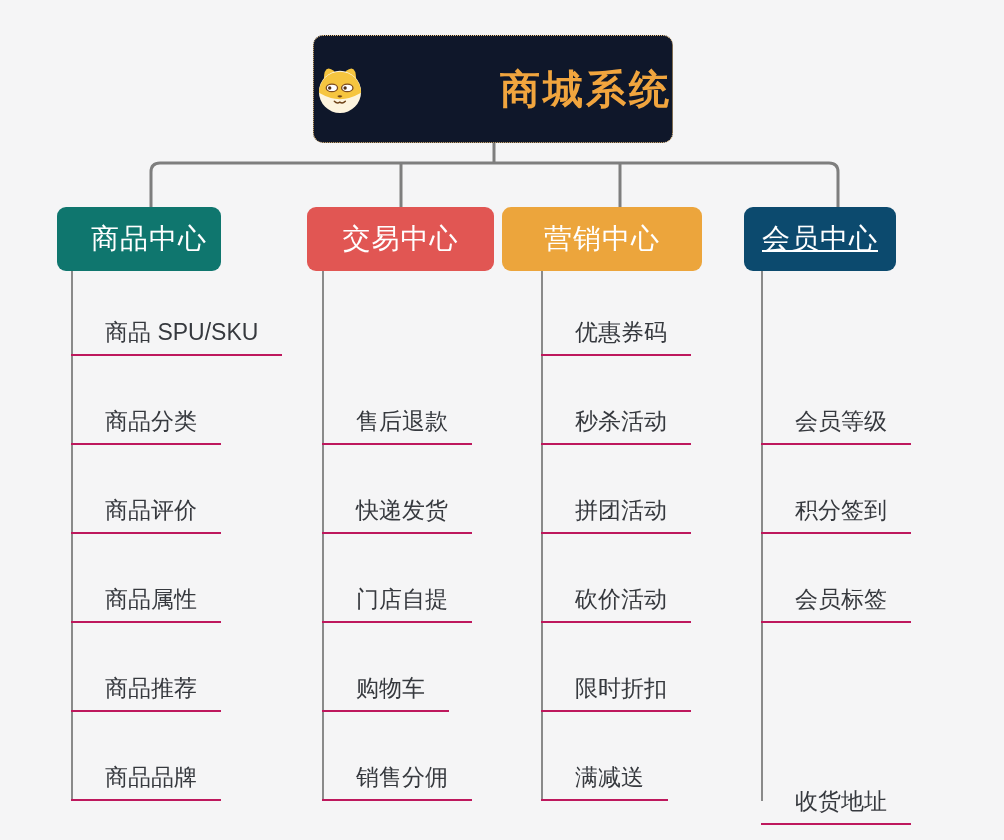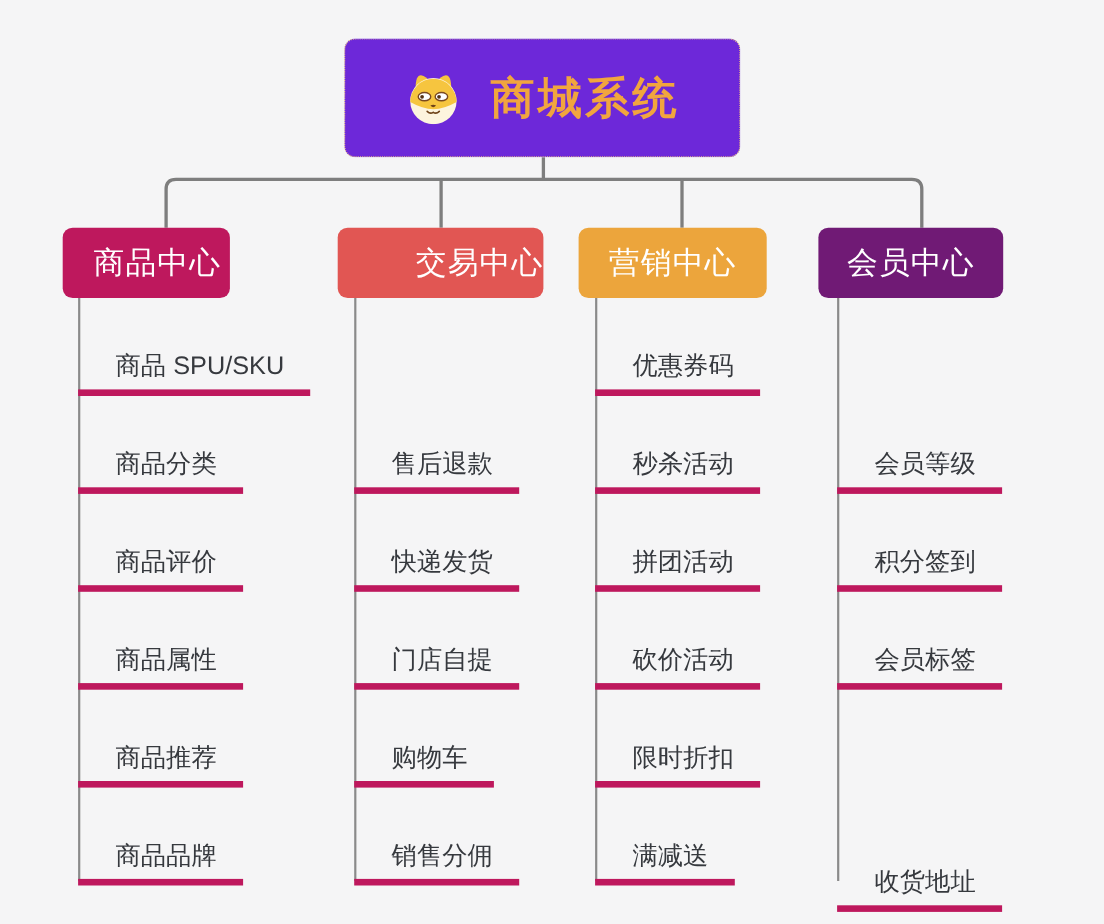--- a/index.html
+++ b/index.html
@@ -4,37 +4,37 @@
 <style>
   * { margin:0; padding:0; box-sizing:border-box; }
   html,body { width:1004px; height:840px; }
   body { background:#f5f5f6; font-family:"Liberation Sans", sans-serif; }
   .canvas { position:relative; width:1004px; height:840px; overflow:hidden; }
 
   .connectors { position:absolute; left:0; top:0; width:1004px; height:840px; pointer-events:none; }
 
   .root {
     position:absolute; left:313px; top:35px; width:360px; height:108px;
-    background:#6d28d9; border:1px dotted #efc37d; border-radius:10px;
-    display:flex; align-items:center; justify-content:center; gap:26px;
+    background:#0f172a; border:1px dotted #efc37d; border-radius:10px;
+    display:flex; align-items:center; justify-content:space-between; gap:26px;
   }
   .root-title { font-size:40px; font-weight:600; letter-spacing:3px; white-space:nowrap; }
   .dog { width:52px; height:47px; flex:0 0 auto; }
 
   .branch {
     position:absolute; top:207px; height:64px; border-radius:9px;
     color:#ffffff; font-size:28px; letter-spacing:1px;
     text-align:center; line-height:64px; white-space:nowrap;
   }
 
   .leaf {
     position:absolute; white-space:nowrap;
     font-size:23px; line-height:29px; color:#36393e;
     padding:0 24px 7px 34px;
-    border-bottom:6px solid #be185d;
+    border-bottom:2px solid #be185d;
   }
 </style>
 </head>
 <body>
 
 <div class="canvas">
 
   <svg class="connectors" viewBox="0 0 1004 840">
     <g fill="none" stroke-width="3" style="stroke: rgb(126, 126, 126);">
       <path d="M494 143 V163"></path>
@@ -59,24 +59,24 @@
       <ellipse cx="22" cy="27" rx="7" ry="4.6" fill="#FFFFFF" stroke="#7A4A21" stroke-width="1.6"></ellipse>
       <ellipse cx="41" cy="27" rx="7" ry="4.6" fill="#FFFFFF" stroke="#7A4A21" stroke-width="1.6"></ellipse>
       <circle cx="19.3" cy="27.2" r="2.1" fill="#543114"></circle>
       <circle cx="38.3" cy="27.2" r="2.1" fill="#543114"></circle>
       <path d="M28.6 37 Q31.8 35.2 35 37 Q31.8 41 28.6 37 Z" fill="#6E4319"></path>
       <path d="M25 43.5 Q28.5 47 31.8 44.5 Q35.1 47 38.6 43.5" fill="none" stroke="#6E4319" stroke-width="1.8" stroke-linecap="round"></path>
     </svg>
     <span class="root-title" style="color: rgb(241, 165, 62);">商城系统</span>
   </div>
 
-  <div class="branch" style="left: 57px; width: 152px; background-color: #be185d; padding-left: 20px;">商品中心</div>
-  <div class="branch" style="left: 307px; width: 187px; background-color: rgb(225, 86, 83); text-align: right;">交易中心</div>
-  <div class="branch" style="left: 526px; width: 171px; background-color: rgb(236, 165, 60);">营销中心</div>
-  <div class="branch" style="left: 744px; width: 168px; background-color: #701a75;">会员中心</div>
+  <div class="branch" style="left: 57px; width: 164px; background-color: #0f766e; padding-left: 20px;">商品中心</div>
+  <div class="branch" style="left: 307px; width: 187px; background-color: rgb(225, 86, 83);">交易中心</div>
+  <div class="branch" style="left: 502px; width: 200px; background-color: rgb(236, 165, 60);">营销中心</div>
+  <div class="branch" style="left: 744px; width: 152px; background-color: #0c4a6e; text-decoration: underline;">会员中心</div>
 
   <div class="leaf" style="left:71px;top:318px">商品 SPU/SKU</div>
   <div class="leaf" style="left:71px;top:407px">商品分类</div>
   <div class="leaf" style="left:71px;top:496px">商品评价</div>
   <div class="leaf" style="left:71px;top:585px">商品属性</div>
   <div class="leaf" style="left:71px;top:674px">商品推荐</div>
   <div class="leaf" style="left:71px;top:763px">商品品牌</div>
 
   <div class="leaf" style="left:322px;top:407px">售后退款</div>
   <div class="leaf" style="left:322px;top:496px">快递发货</div>

